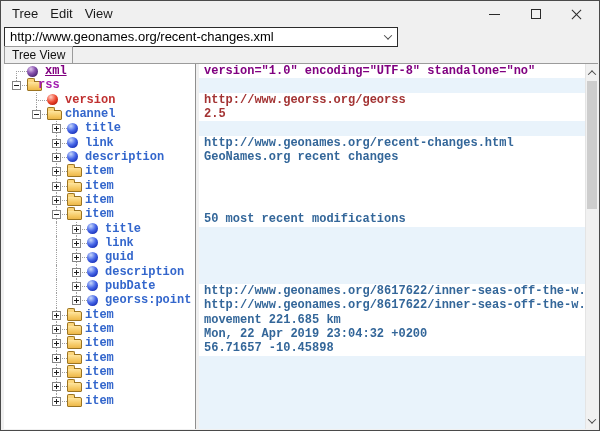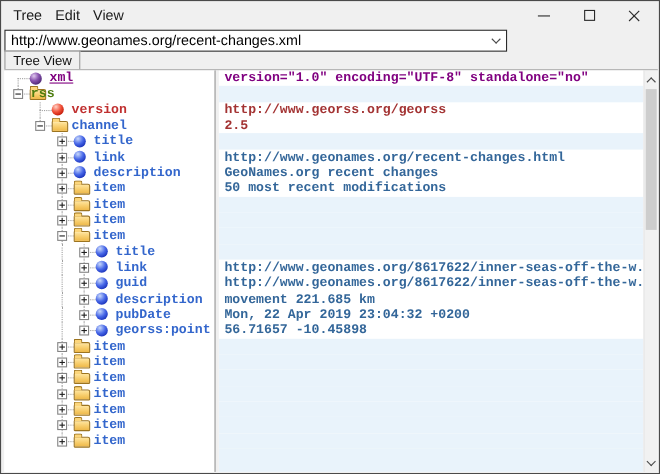--- a/index.html
+++ b/index.html
@@ -14,21 +14,21 @@
   .menu-item { font-size:13px; color:#1A1A1A; padding:4px 6px; cursor:default; }
   
   .win-controls { position:absolute; top:0; right:2px; display:flex; }
   .win-btn { width:41px; height:26px; display:flex; align-items:center; justify-content:center; }
   .min-icon { width:11px; height:1px; background:#2A2A2A; }
   .max-icon { width:10px; height:10px; border:1px solid #2A2A2A; background:transparent; }
   .x-icon { position:relative; width:13px; height:13px; }
   .x-icon::before,.x-icon::after { content:""; position:absolute; left:6px; top:0; width:1px; height:13px; background:#2A2A2A; }
   .x-icon::before { transform:rotate(45deg); } .x-icon::after { transform:rotate(-45deg); }
   
-  .addressbar { position:absolute; left:3px; top:26px; width:457px; height:20px; background:#fff; border:1px solid #2B2B2B; display:flex; align-items:center; }
+  .addressbar { position:absolute; left:3px; top:26px; width:394px; height:20px; background:#fff; border:1px solid #2B2B2B; display:flex; align-items:center; }
   .address-input { flex:1; border:none; outline:none; font-family:"Liberation Sans",sans-serif; font-size:13px; color:#000; padding:0 4px 1px 5px; background:transparent; height:16px; }
   .combo-arrow { width:18px; display:flex; align-items:center; justify-content:center; }
   .chev { display:inline-block; width:6px; height:6px; border-right:1px solid #4A4A4A; border-bottom:1px solid #4A4A4A; }
   .chev.down { transform:rotate(45deg) translate(-1px,-1px); }
   .chev.up { transform:rotate(-135deg) translate(-1px,-1px); }
   
   .tabstrip { position:absolute; left:3px; top:45px; height:17px; display:flex; }
   .tab { height:17px; padding:0 7px; background:#F0F0F0; border:1px solid #9B9B9B; border-bottom:none; font-size:12px; line-height:16px; color:#111; }
   
   .content { position:absolute; left:3px; top:62px; width:594px; height:366px; border-top:1px solid #9B9B9B; display:flex; background:#fff; }
@@ -98,21 +98,21 @@
           <span class="guide-v" style="left: 12px; top: 7px; height: 7.33px;"></span>
           <span class="guide-h" style="left: 12px; width: 11px;"></span>
           <span class="ball ball-purple" style="left: 23px;"></span>
           <span class="tlabel" style="left: 41px; color: rgb(128, 0, 128); text-decoration: underline;">xml</span>
         </div>
         <div class="trow">
           <span class="guide-v" style="left: 12px; top: 0px; height: 7px;"></span>
           <span class="guide-h" style="left: 12px; width: 11px;"></span>
           <span class="ebox" style="left: 8px;"></span>
           <span class="icon-folder" style="left: 23px;"></span>
-          <span class="tlabel" style="left: 24px; color: #4d7c0f;">rss</span>
+          <span class="tlabel" style="left: 34px; color: #a21caf;">rss</span>
         </div>
         <div class="trow">
           <span class="guide-v" style="left: 32px; top: 0px; height: 7px;"></span>
           <span class="guide-v" style="left: 32px; top: 7px; height: 7.33px;"></span>
           <span class="guide-h" style="left: 32px; width: 11px;"></span>
           <span class="ball ball-red" style="left: 43px;"></span>
           <span class="tlabel" style="left: 61px; color: rgb(192, 48, 48);">version</span>
         </div>
         <div class="trow">
           <span class="guide-v" style="left: 32px; top: 0px; height: 7px;"></span>
@@ -288,21 +288,21 @@
       </div>
     <div class="splitter"></div>
     <div class="values-panel">
         <div class="vrow" style="color: rgb(128, 0, 128);">version="1.0" encoding="UTF-8" standalone="no"</div>
         <div class="vrow" style="color: rgb(51, 102, 153); background: rgb(233, 243, 251);"></div>
         <div class="vrow" style="color: rgb(163, 51, 51);">http://www.georss.org/georss</div>
         <div class="vrow" style="color: rgb(163, 51, 51);">2.5</div>
         <div class="vrow" style="color: rgb(51, 102, 153); background: rgb(233, 243, 251);"></div>
         <div class="vrow" style="color: rgb(51, 102, 153);">http://www.geonames.org/recent-changes.html</div>
         <div class="vrow" style="color: rgb(51, 102, 153);">GeoNames.org recent changes</div>
-        <div class="vrow" style="color: rgb(51, 102, 153);">50 most recent modifications</div>
+        <div class="vrow" style="color: rgb(51, 102, 153); margin-top: 48px;">50 most recent modifications</div>
         <div class="vrow" style="color: rgb(51, 102, 153); background: rgb(233, 243, 251);"></div>
         <div class="vrow" style="color: rgb(51, 102, 153); background: rgb(233, 243, 251);"></div>
         <div class="vrow" style="color: rgb(51, 102, 153); background: rgb(233, 243, 251);"></div>
         <div class="vrow" style="color: rgb(51, 102, 153); background: rgb(233, 243, 251);"></div>
         <div class="vrow" style="color: rgb(51, 102, 153);">http://www.geonames.org/8617622/inner-seas-off-the-w...</div>
         <div class="vrow" style="color: rgb(51, 102, 153);">http://www.geonames.org/8617622/inner-seas-off-the-w...</div>
         <div class="vrow" style="color: rgb(51, 102, 153);">movement 221.685 km</div>
         <div class="vrow" style="color: rgb(51, 102, 153);">Mon, 22 Apr 2019 23:04:32 +0200</div>
         <div class="vrow" style="color: rgb(51, 102, 153);">56.71657 -10.45898</div>
         <div class="vrow" style="color: rgb(51, 102, 153); background: rgb(233, 243, 251);"></div>

